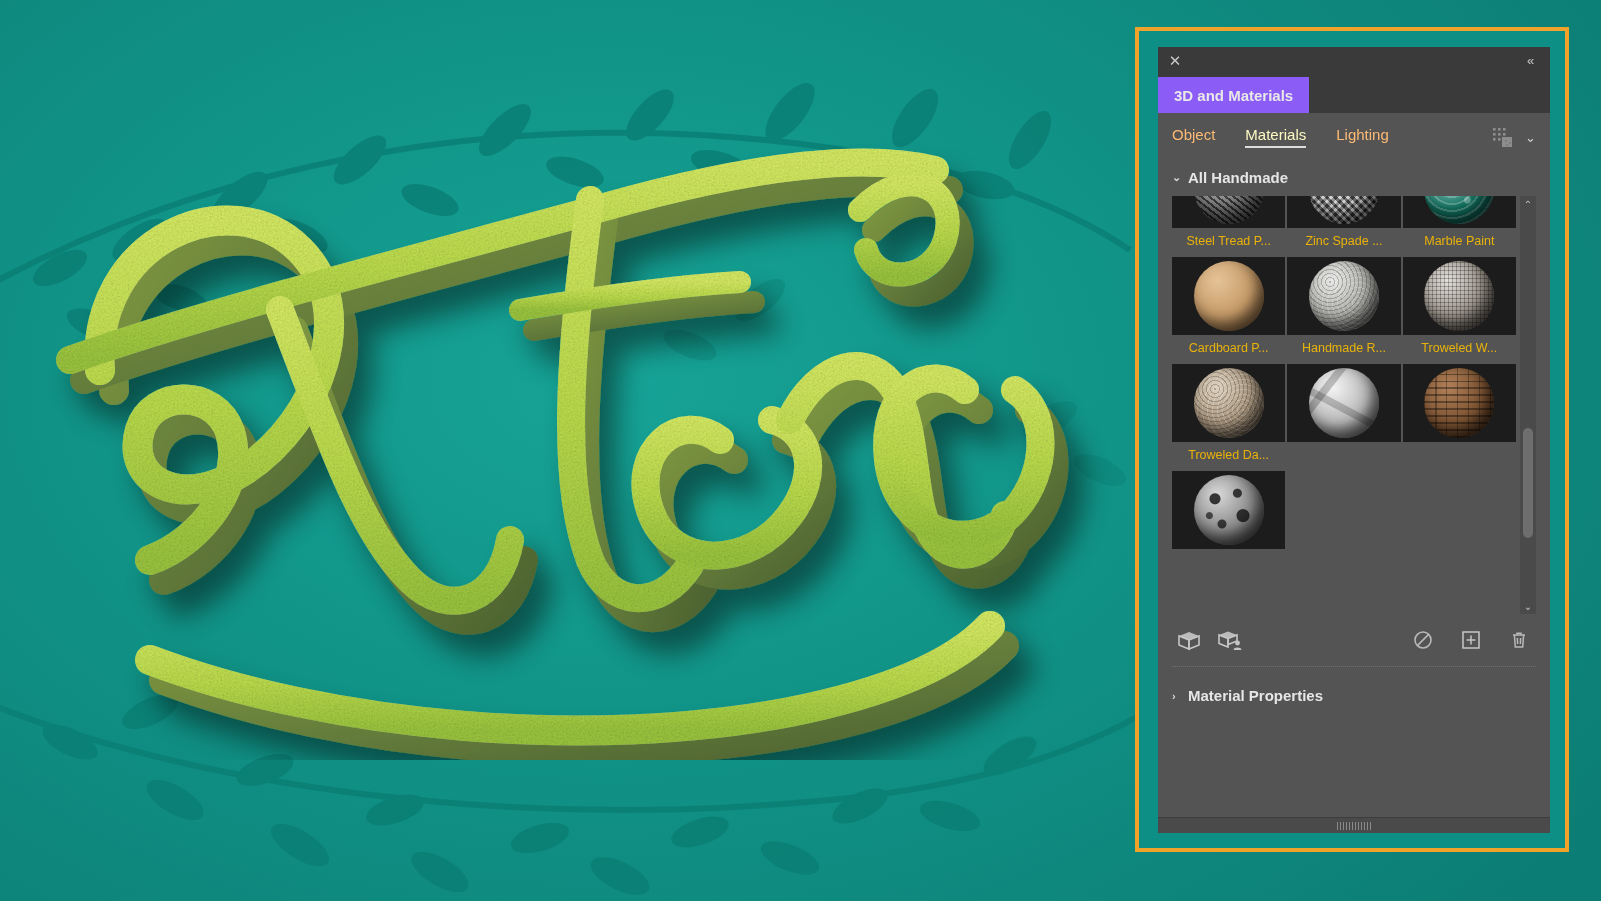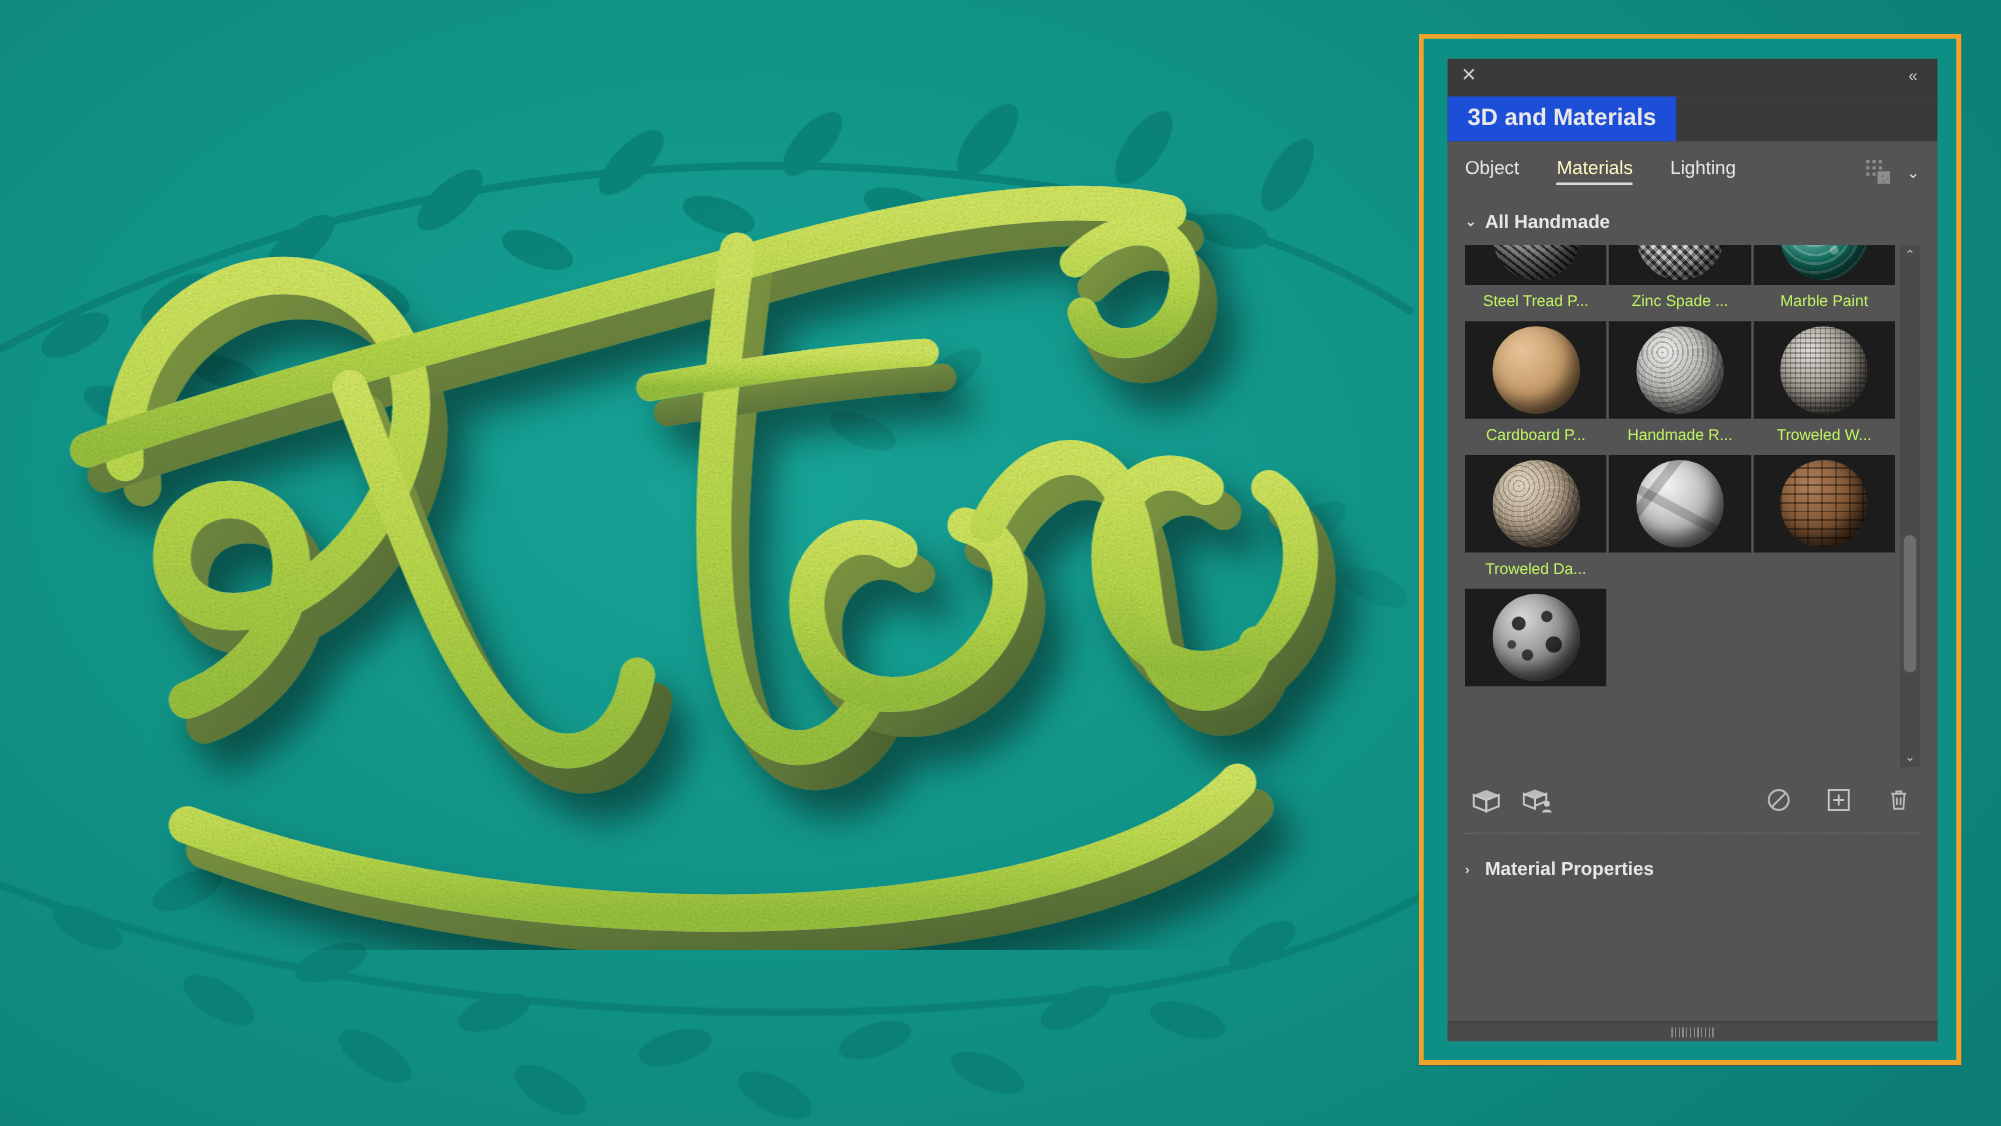--- a/index.html
+++ b/index.html
@@ -71,39 +71,39 @@
   }
 
   
   #tab-strip {
     height: 36px;
     background: #3a3a3a;
     display: flex; align-items: stretch;
     flex: 0 0 auto;
   }
   .panel-tab {
-    background: #1d4ed8;
+    background: #8b5cf6;
     color: #e8e8e8;
-    font-size: 19px; font-weight: bold;
+    font-size: 15px; font-weight: bold;
     display: flex; align-items: center;
     padding: 17px 16px;
     cursor: pointer;
   }
 
   
   #segment-nav {
     height: 48px;
     display: flex; align-items: center;
     padding: 0 14px;
     flex: 0 0 auto;
     position: relative;
   }
   .seg-item {
     font-size: 15px;
-    color: #e5e5e5;
+    color: #fdba74;
     margin-right: 30px;
     padding-bottom: 5px;
     cursor: pointer;
     position: relative;
   }
   .seg-item.active { color: #fef9c3; }
   .seg-item.active::after {
     content: ""; position: absolute;
     left: 0; right: 0; bottom: 0; height: 2px;
     background: #dcdcdc;
@@ -161,21 +161,21 @@
   }
   .mat-sphere {
     position: absolute;
     left: 50%; top: 50%;
     transform: translate(-50%, -50%);
     width: 70px; height: 70px;
     border-radius: 50%;
   }
   .mat-label {
     font-size: 12.5px;
-    color: #bef264;
+    color: #eab308;
     text-align: center;
     padding: 6px 2px 7px 2px;
     white-space: nowrap;
     overflow: hidden;
   }
   .mat-cell.selected .mat-label { color: #ffffff; }
 
   #materials-scrollbar {
     width: 16px;
     margin-left: 4px;

